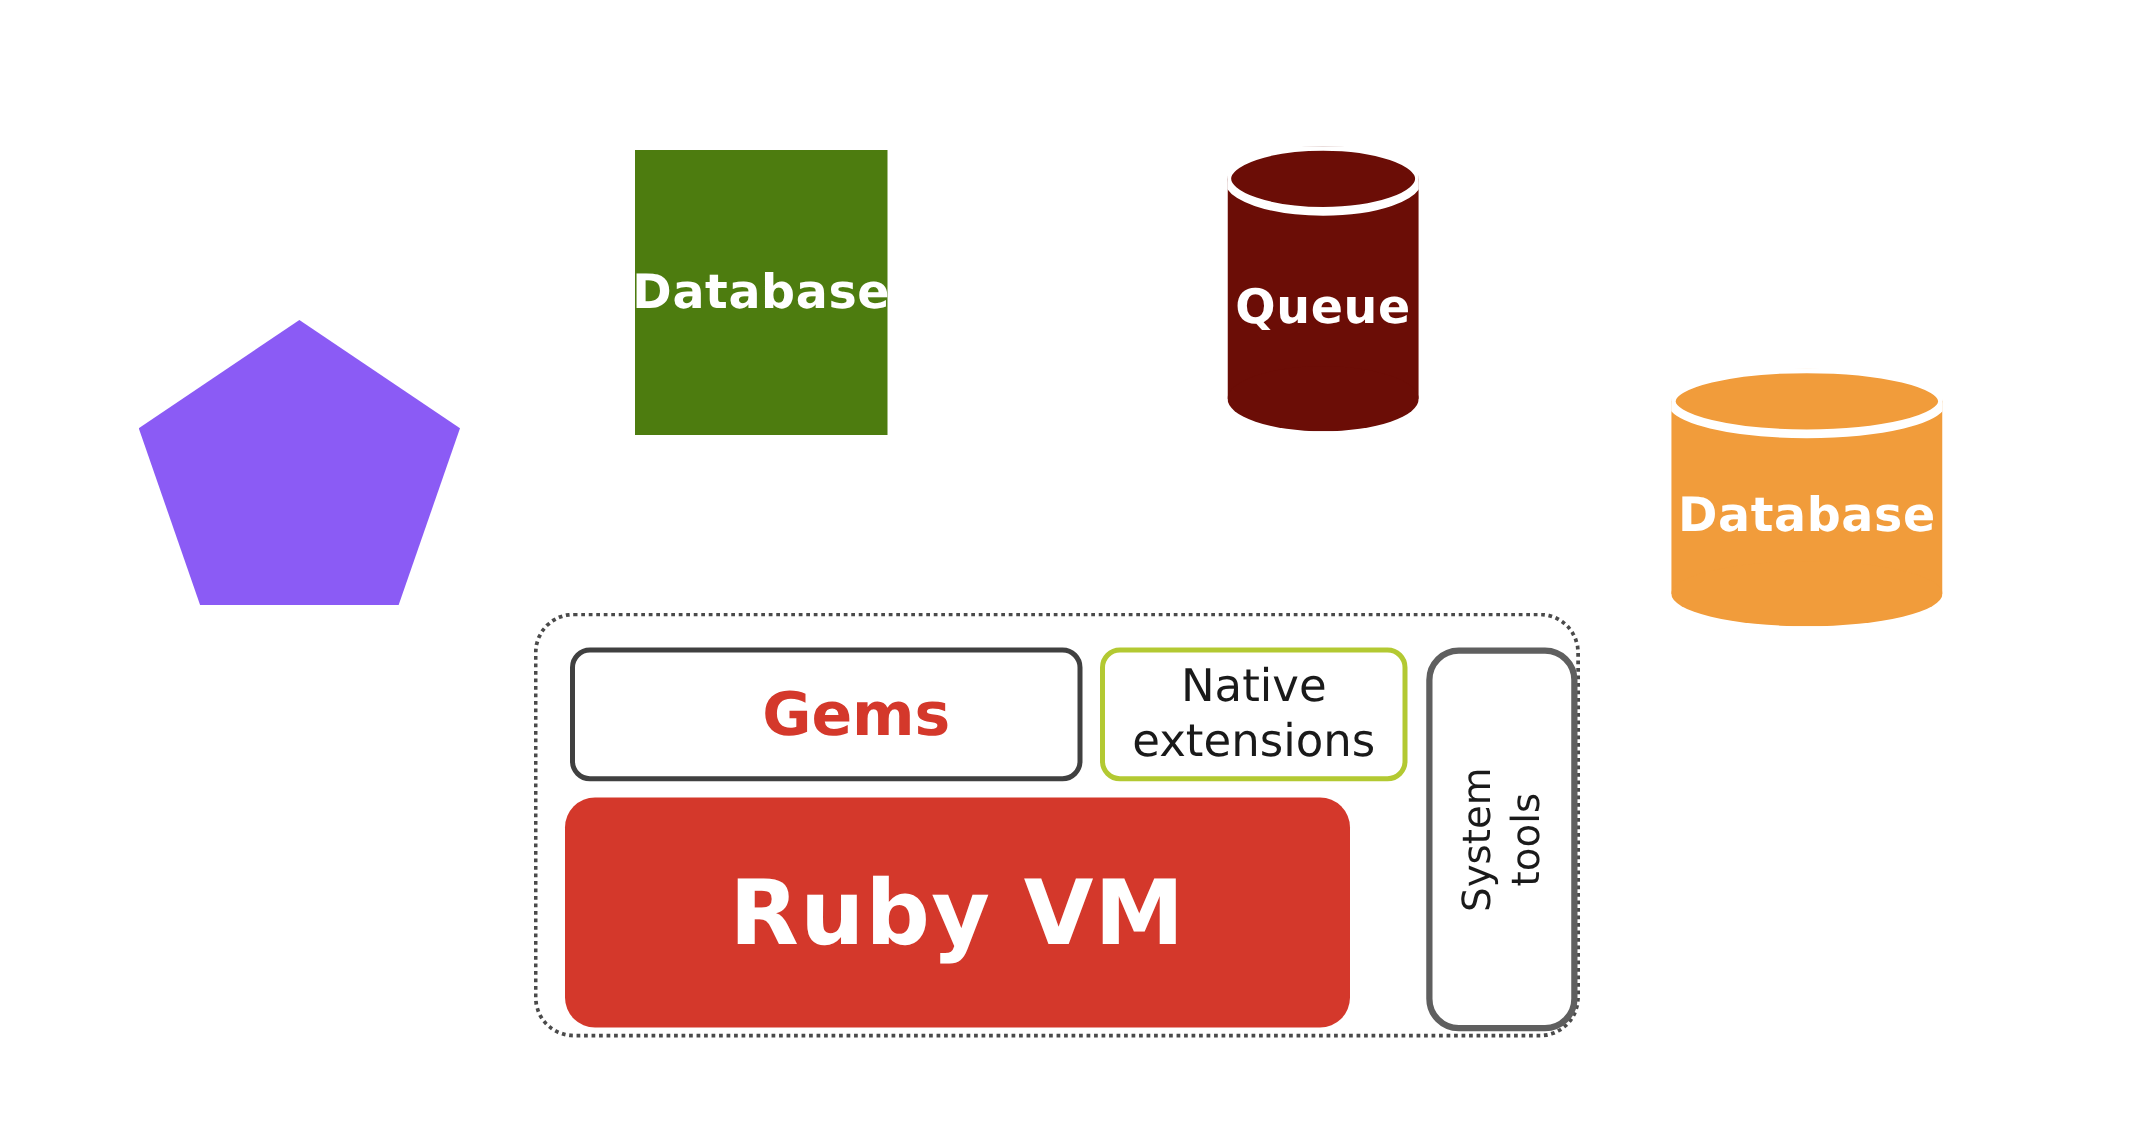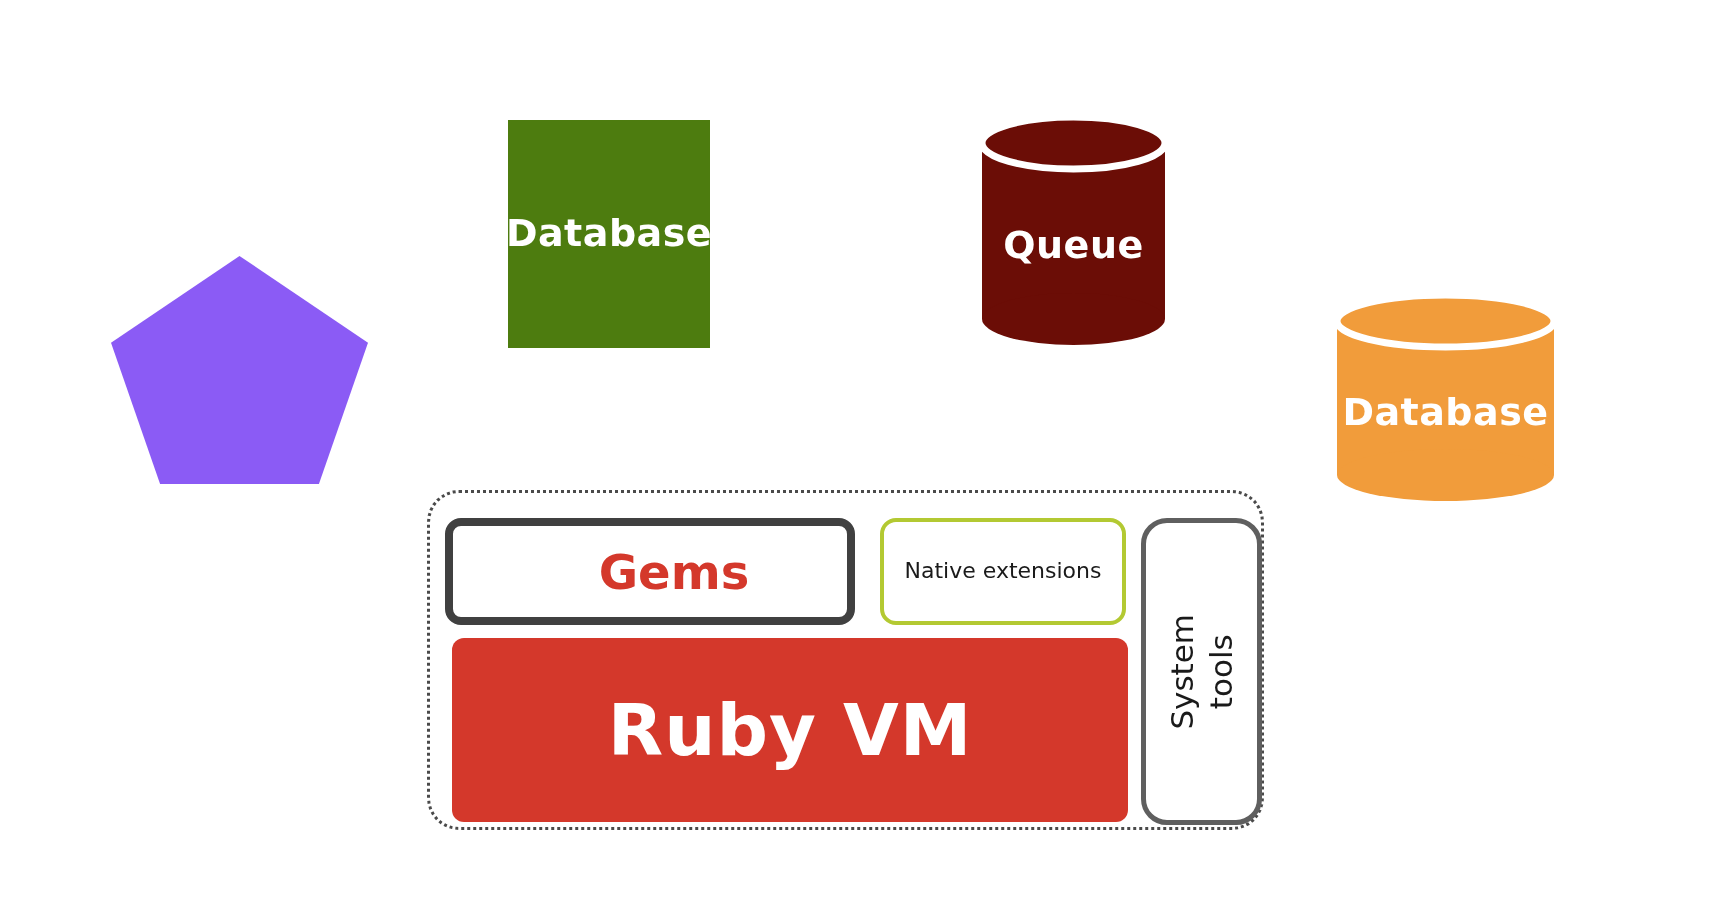--- a/index.html
+++ b/index.html
@@ -55,21 +55,21 @@
   
   .cyl-node { position: absolute; }
   .cyl-svg { position: absolute; inset: 0; width: 100%; height: 100%; }
   .cyl-label-wrap {
     position: absolute;
     inset: 0;
     display: flex;
     align-items: center;
     justify-content: center;
   }
-  #queue { left: 982px; top: 117px; width: 183px; height: 228px; }
+  #queue { left: 982px; top: 117px; width: 153px; height: 228px; }
   #queue .cyl-label-wrap { padding-top: 30px; }
   #storage { left: 1337px; top: 295px; width: 217px; height: 206px; }
   #storage .cyl-label-wrap { padding-top: 30px; }
 
   
   #runtime-group {
     position: absolute;
     left: 427px; top: 490px; width: 837px; height: 340px;
     border: 3px dotted #4A4A4A;
     border-radius: 32px;
@@ -78,48 +78,48 @@
   .inner-box {
     position: absolute;
     display: flex;
     align-items: center;
     justify-content: center;
     text-align: center;
     box-sizing: border-box;
     background: #ffffff;
   }
   #gems-box {
-    left: 15px; top: 25px; width: 410px; height: 107px;
-    border: 8px solid #404040;
+    left: 26px; top: 25px; width: 410px; height: 107px;
+    border: 4px solid #404040;
     border-radius: 16px;
     padding-left: 48px;
   }
   #gems-box .box-label {
     color: #D4382B;
     font-weight: 700;
     font-size: 48px;
   }
   #native-extensions-box {
     left: 450px; top: 25px; width: 246px; height: 107px;
     border: 4px solid #B3C932;
     border-radius: 16px;
   }
   #native-extensions-box .box-label {
     color: #1A1A1A;
     font-weight: 500;
-    font-size: 22px;
+    font-size: 36px;
     line-height: 1.2;
     max-width: 210px;
     text-align: center;
   }
   #ruby-vm-box {
-    left: 22px; top: 145px; width: 676px; height: 184px;
+    left: 22px; top: 145px; width: 628px; height: 184px;
     background: #D4382B;
     border: none;
-    border-radius: 12px;
+    border-radius: 24px;
   }
   #ruby-vm-box .box-label {
     color: #ffffff;
     font-weight: 700;
     font-size: 72px;
     letter-spacing: 1px;
   }
   #system-tools-box {
     left: 711px; top: 25px; width: 121px; height: 307px;
     border: 5px solid #5F5F5F;

